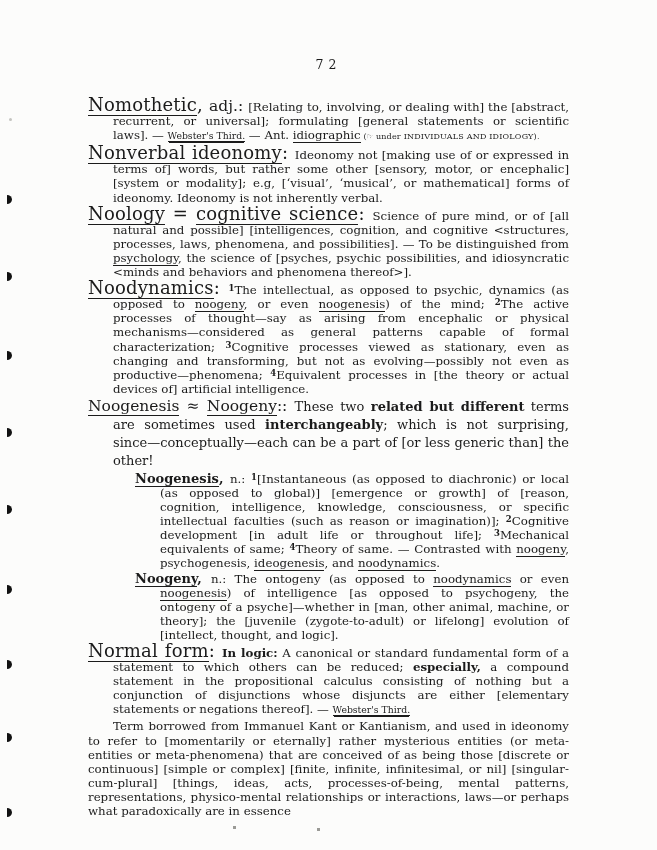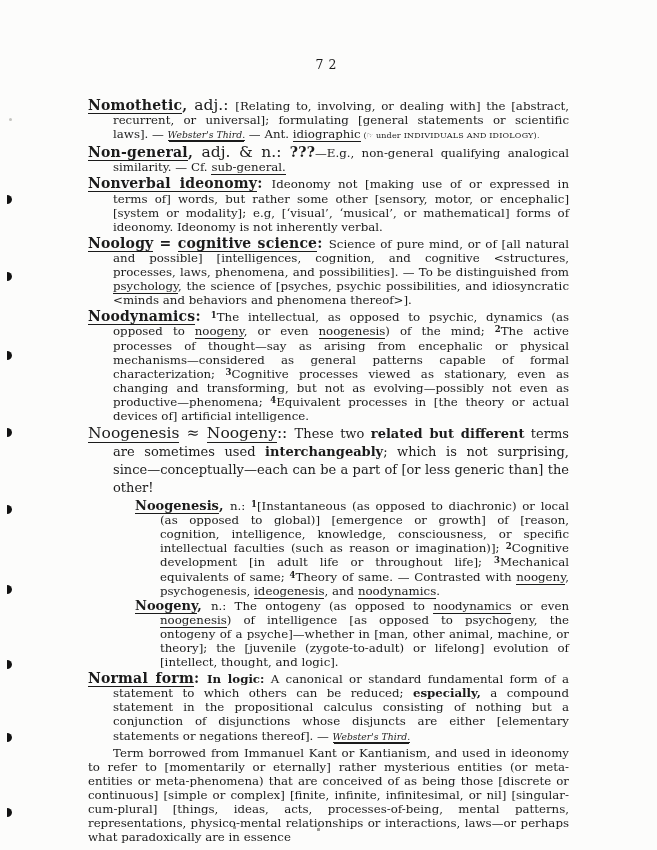--- a/index.html
+++ b/index.html
@@ -30,31 +30,31 @@
     line-height: 14.1px;
     text-align: justify;
     padding-left: 25px;
     text-indent: -25px;
   }
   .entry.sub  { margin-left: 47px; margin-top: 1px; margin-bottom: 1px; }
   .entry.para { padding-left: 0; text-indent: 25px; margin-top: 0; }
   .entry.lead { line-height: 17px; }
   .entry.head { line-height: 21px; margin-top: 5px; margin-bottom: 1px; }
 
-  .hw  { font-weight: bold; font-size: 14px; letter-spacing: 0.2px; }
+  .hw  { font-weight: normal; font-size: 18px; letter-spacing: 0.2px; }
   .hl  { font-size: 15.5px; }
   .shw { font-weight: bold; font-size: 13px; }
   .i   { }
   .b   { font-weight: bold; }
   .u   { border-bottom: 1.1px solid currentColor; }
   .hw.u  { border-bottom-width: 1.8px; }
   .hl.u  { border-bottom-width: 1.4px; }
   .shw.u { border-bottom-width: 1.6px; }
   .sup  { font-weight: bold; font-size: 8.5px; vertical-align: 3.5px; line-height: 0; }
-  .cite { font-size: 9.3px; font-style: italic; border-bottom: 1px solid currentColor;
+  .cite { font-size: 9.3px; border-bottom: 1px solid currentColor;
           box-shadow: 0 2px 0 -1px currentColor; }
   .big  { font-size: 13px; }
   .tiny { font-size: 8px; letter-spacing: 0.2px; }
   .hand { font-family: "DejaVu Sans", sans-serif; font-size: 7.5px; }
 
   .mark {
     position: absolute; left: 7px;
     width: 5px; height: 9px;
     background: #121212;
     border-radius: 0 5px 5px 0 / 0 4.5px 4.5px 0;
@@ -70,21 +70,20 @@
     background: #9a9a96;
   }
 </style>
 </head>
 <body>
 
 <div class="page">
   <p class="pageno">72</p>
   <div>
       <p class="entry"><span class="hw u">Nomothetic</span><span class="hw">, </span><span class="hl i">adj.</span><span class="hl">: </span><span>[Relating to, involving, or dealing with] the [abstract, recurrent, or universal]; formulating [general statements or scientific laws]. — </span><span class="cite">Webster's Third.</span><span> — Ant. </span><span class="i u">idiographic</span><span class="tiny"> (</span><span class="hand">☞ </span><span class="tiny i">under</span><span class="tiny"> INDIVIDUALS AND IDIOLOGY).</span></p>
-      <p class="entry"><span class="hw u">Non-general</span><span class="hw">, </span><span class="hl i">adj. &amp; n.</span><span class="hl">: </span><span class="hw">???</span><span>—</span><span class="i">E.g.</span><span>, non-general qualifying analogical similarity. — </span><span class="i">Cf. </span><span class="i u">sub-general.</span></p>
       <p class="entry"><span class="hw u">Nonverbal ideonomy</span><span class="hw">: </span><span>Ideonomy not [making use of or expressed in terms of] words, but rather some other [sensory, motor, or encephalic] [system or modality]; </span><span class="i">e.g</span><span>, [</span><span class="i">‘visual’</span><span>, </span><span class="i">‘musical’</span><span>, or mathematical] forms of ideonomy. Ideonomy is not inherently verbal.</span></p>
       <p class="entry"><span class="hw u">Noology</span><span class="hw"> = </span><span class="hw u">cognitive science</span><span class="hw">: </span><span>Science of pure mind, or of [all natural and possible] [intelligences, cognition, and cognitive &lt;structures, processes, laws, phenomena, and possibilities]. — To be distinguished from </span><span class="u">psychology</span><span>, the science of [psyches, psychic possibilities, and idiosyncratic &lt;minds and behaviors and phenomena thereof&gt;].</span></p>
       <p class="entry"><span class="hw u">Noodynamics</span><span class="hw">: </span><span class="sup">1</span><span>The intellectual, as opposed to psychic, dynamics (as opposed to </span><span class="i u">noogeny</span><span>, or even </span><span class="i u">noogenesis</span><span>) of the mind; </span><span class="sup">2</span><span>The active processes of thought—say as arising from encephalic or physical mechanisms—considered as general patterns capable of formal characterization; </span><span class="sup">3</span><span>Cognitive processes viewed as stationary, even as changing and transforming, but not as evolving—possibly not even as productive—phenomena; </span><span class="sup">4</span><span>Equivalent processes in [the theory or actual devices of] artificial intelligence.</span></p>
       <p class="entry lead"><span class="hl u">Noogenesis</span><span class="hl"> ≈ </span><span class="hl u">Noogeny</span><span class="hl">:: </span><span class="big">These two </span><span class="big b">related but different</span><span class="big"> terms are sometimes used </span><span class="big b">interchangeably</span><span class="big">; which is not surprising, since—conceptually—each can be a part of [or less generic than] the other!</span></p>
       <p class="entry sub"><span class="shw u">Noogenesis</span><span class="shw">, </span><span class="i">n.</span><span>: </span><span class="sup">1</span><span>[</span><span class="i">Instantaneous</span><span> (as opposed to diachronic) or </span><span class="i">local</span><span> (as opposed to global)] [emergence or growth] of [reason, cognition, intelligence, knowledge, consciousness, or specific intellectual faculties (such as reason or imagination)]; </span><span class="sup">2</span><span>Cognitive development [in adult life or throughout life]; </span><span class="sup">3</span><span>Mechanical equivalents of same; </span><span class="sup">4</span><span>Theory of same. — Contrasted with </span><span class="i u">noogeny</span><span>, </span><span class="i">psychogenesis</span><span>, </span><span class="i u">ideogenesis</span><span>, and </span><span class="i u">noodynamics</span><span>.</span></p>
       <p class="entry sub"><span class="shw u">Noogeny</span><span class="shw">, </span><span class="i">n.</span><span>: The ontogeny (as opposed to </span><span class="i u">noodynamics</span><span> or even </span><span class="i u">noogenesis</span><span>) of intelligence [as opposed to psychogeny, the ontogeny of a psyche]—whether in [man, other animal, machine, or theory]; the [juvenile (zygote-to-adult) or lifelong] evolution of [intellect, thought, and logic].</span></p>
       <p class="entry"><span class="hw u">Normal form</span><span class="hw">: </span><span class="b i">In logic:</span><span> A canonical or standard fundamental form of a statement to which others can be reduced; </span><span class="b i">especially,</span><span> a compound statement in the propositional calculus consisting of nothing but a conjunction of disjunctions whose disjuncts are either [elementary statements or negations thereof]. — </span><span class="cite">Webster's Third.</span></p>
       <p class="entry para"><span>Term borrowed from Immanuel Kant or Kantianism, and used in ideonomy to refer to [momentarily or eternally] rather mysterious entities (or </span><span class="i">meta-entities</span><span> or </span><span class="i">meta-phenomena</span><span>) that are conceived of as being those [discrete or continuous] [simple or complex] [finite, infinite, infinitesimal, or nil] [singular-</span><span class="i">cum</span><span>-plural] [things, ideas, acts, processes-of-being, mental patterns, representations, physico-mental relationships or interactions, laws—or perhaps what paradoxically are in essence </span></p>
     </div>
 </div>

